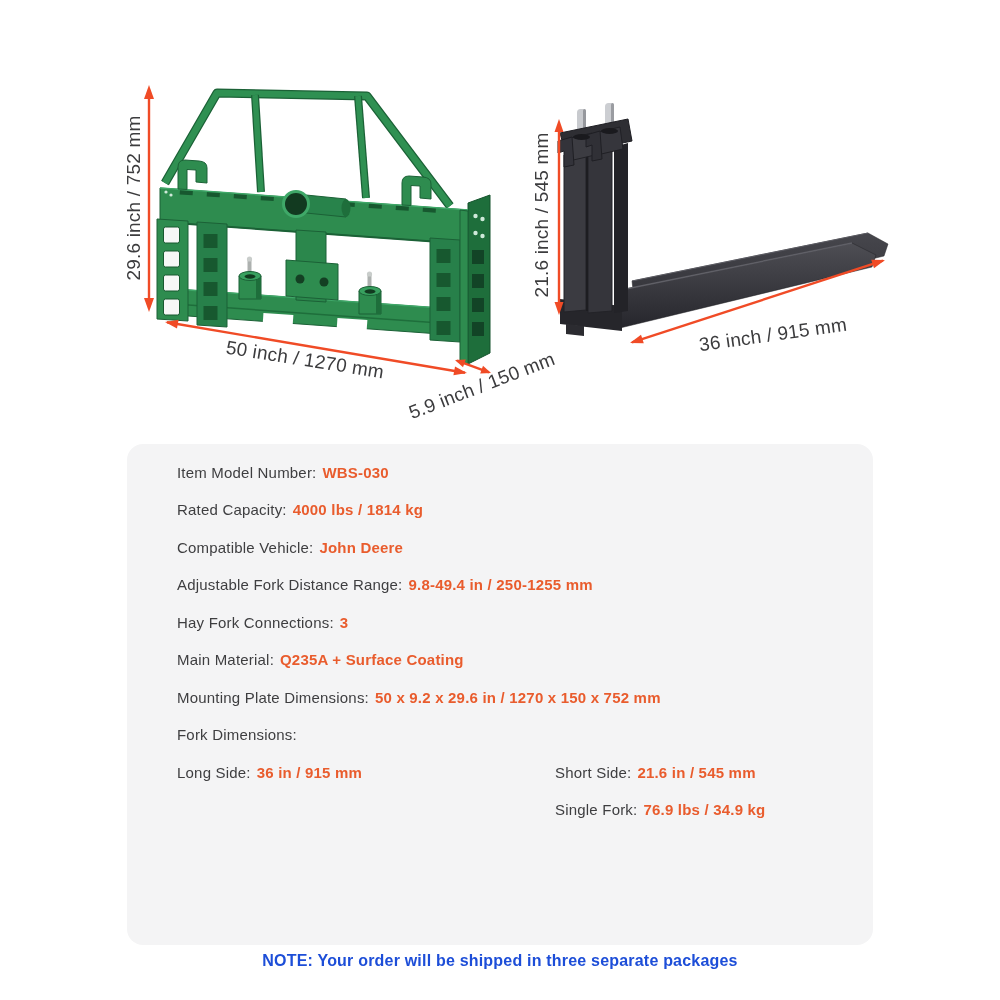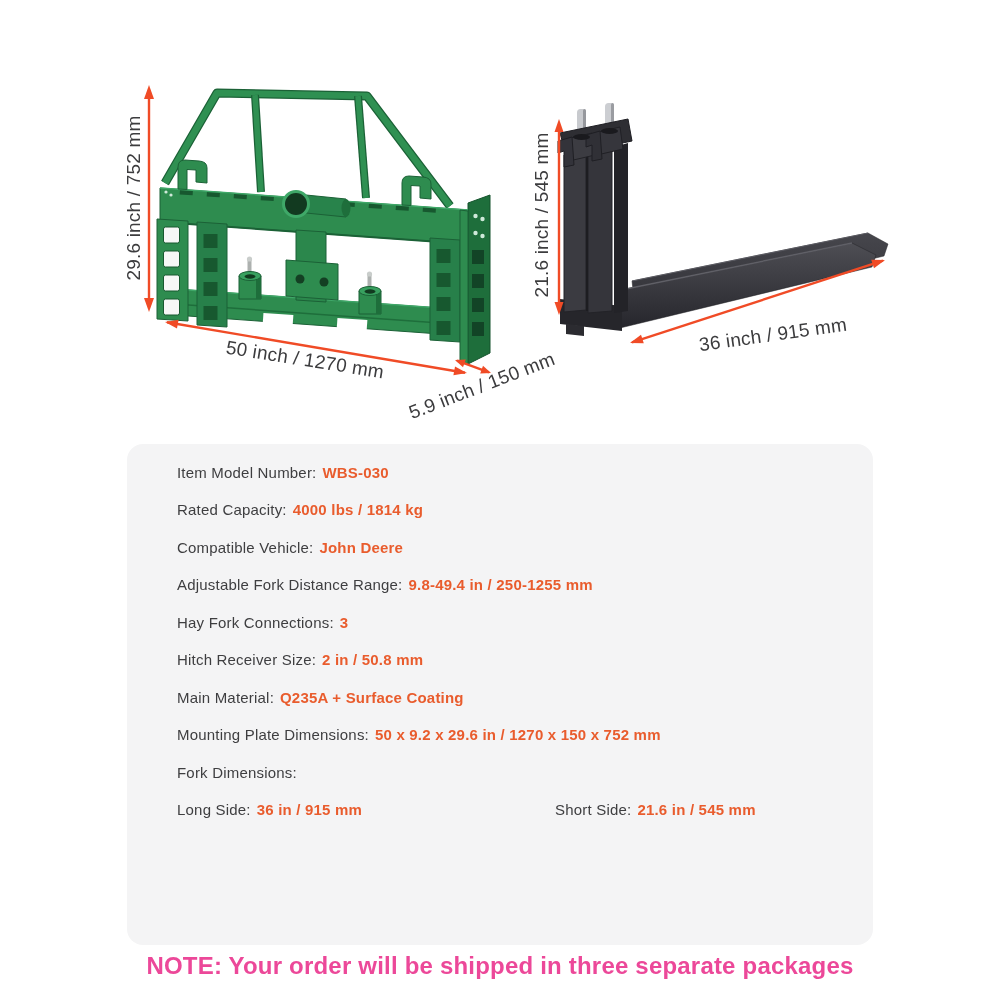--- a/index.html
+++ b/index.html
@@ -18,21 +18,21 @@
     background:#F4F4F5;border-radius:16px;box-sizing:border-box;padding-top:9px;
   }
   .spec-row{position:relative;height:37.5px;}
   .cell{position:absolute;top:50%;transform:translateY(-50%);white-space:nowrap;
     font-size:15px;color:#3E3E40;letter-spacing:0.2px;}
   .c1{left:50px;}
   .c2{left:428px;}
   .val{font-weight:700;color:#E95C2D;margin-left:6px;}
   #note{
     position:absolute;left:0;top:952px;width:1000px;text-align:center;
-    font-size:24px;font-weight:700;color:#ec4899;letter-spacing:0.2px;
+    font-size:16px;font-weight:700;color:#1d4ed8;letter-spacing:0.2px;
   }
 </style>
 </head>
 <body>
 
 <div id="stage">
 
   <div class="illu" style="left:100px;top:70px;width:480px;height:340px;">
     <svg width="480" height="340" viewBox="0 0 480 340">
 
@@ -232,34 +232,32 @@
     <div class="spec-row">
       <div class="cell c1"><span>Compatible Vehicle:</span><span class="val">John Deere</span></div>
     </div>
     <div class="spec-row">
       <div class="cell c1"><span>Adjustable Fork Distance Range:</span><span class="val">9.8-49.4 in / 250-1255 mm</span></div>
     </div>
     <div class="spec-row">
       <div class="cell c1"><span>Hay Fork Connections:</span><span class="val">3</span></div>
     </div>
     <div class="spec-row">
-      <div class="cell c1"><span>Hitch Receiver Size:</span><span class="val">2 in / 50.8 mm</span></div>
-    </div>
-    <div class="spec-row">
       <div class="cell c1"><span>Main Material:</span><span class="val">Q235A + Surface Coating</span></div>
     </div>
     <div class="spec-row">
       <div class="cell c1"><span>Mounting Plate Dimensions:</span><span class="val">50 x 9.2 x 29.6 in / 1270 x 150 x 752 mm</span></div>
     </div>
     <div class="spec-row">
       <div class="cell c1"><span>Fork Dimensions:</span></div>
     </div>
     <div class="spec-row">
       <div class="cell c1"><span>Long Side:</span><span class="val">36 in / 915 mm</span></div>
       <div class="cell c2"><span>Short Side:</span><span class="val">21.6 in / 545 mm</span></div>
     </div>
     <div class="spec-row">
+      <div class="cell c2"><span>Single Fork:</span><span class="val">76.9 lbs / 34.9 kg</span></div>
     </div>
   </div>
 
   <div id="note">NOTE: Your order will be shipped in three separate packages</div>
 
 </div>
 
 </body></html>

